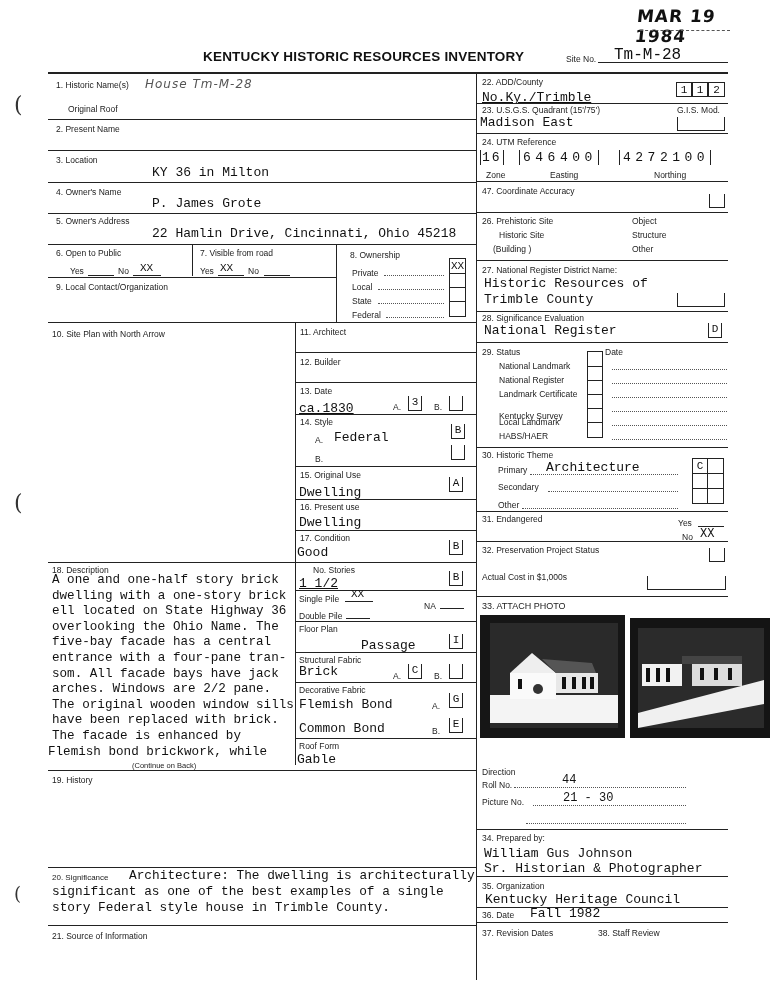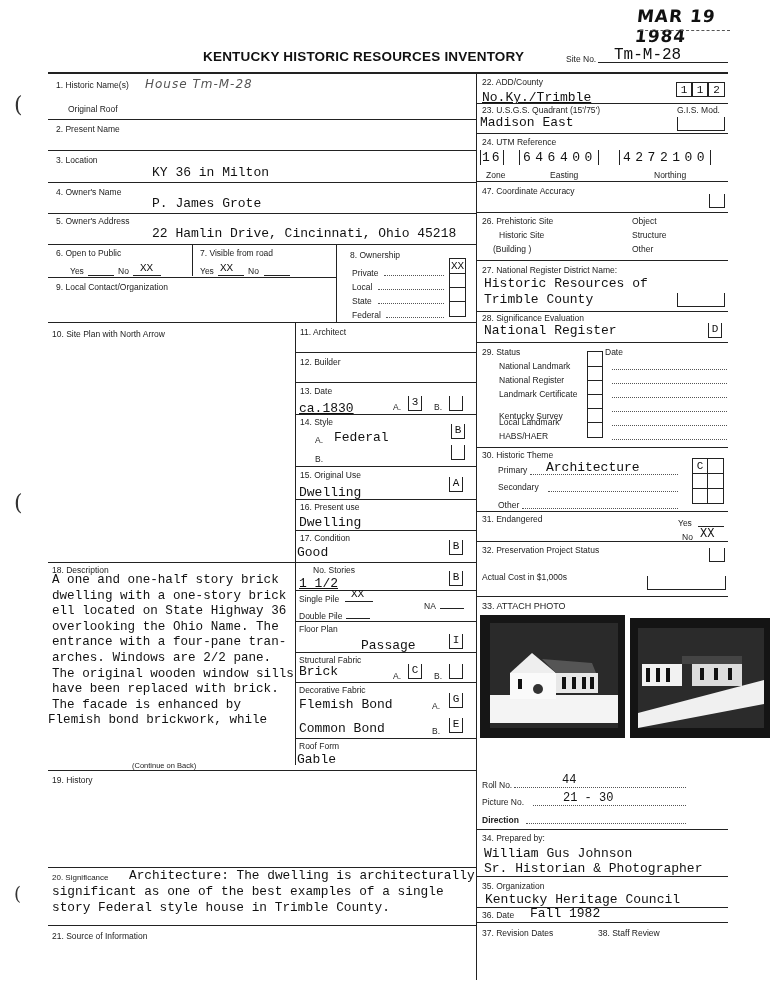--- a/index.html
+++ b/index.html
@@ -125,21 +125,23 @@
 <div class="abs typ" style="left:297px;top:545px;">Good</div>
 <div class="cbr" style="left:449px;top:540px;">B</div>
 <div class="hl" style="left:48px;top:562px;width:428px;"></div>
 
 <div class="abs lbl" style="left:52px;top:565px;">18. Description</div>
 <div class="abs" style="left:52px;top:573px;width:245px;font-family:'Liberation Mono',monospace;font-size:12.6px;line-height:15.6px;white-space:nowrap;">
   <div>A one and one-half story brick</div>
   <div>dwelling with a one-story brick</div>
   <div>ell located on State Highway 36</div>
   <div>overlooking the Ohio Name. The</div>
+  <div>five-bay facade has a central</div>
   <div>entrance with a four-pane tran-</div>
+  <div>som. All facade bays have jack</div>
   <div>arches. Windows are 2/2 pane.</div>
   <div>The original wooden window sills</div>
   <div>have been replaced with brick.</div>
   <div>The facade is enhanced by</div>
   <div style="margin-left:-4px;">Flemish bond brickwork, while</div>
 </div>
 <div class="abs lbl" style="left:132px;top:761px;font-size:7.5px;">(Continue on Back)</div>
 
 <div class="abs lbl" style="left:300px;top:565px;padding-left:13px;">No. Stories</div>
 <div class="abs typ" style="left:299px;top:576px;text-decoration:underline;">1 1/2</div>
@@ -323,21 +325,21 @@
     <rect x="98" y="50" width="4" height="12" fill="#111"></rect>
   </svg>
 </div>
 
 <div class="abs lbl" style="left:482px;top:780px;">Roll No.</div>
 <div class="abs typ" style="left:562px;top:773px;font-size:12px;">44</div>
 <div class="dots" style="left:514px;top:787px;width:172px;"></div>
 <div class="abs lbl" style="left:482px;top:797px;">Picture No.</div>
 <div class="abs typ" style="left:563px;top:791px;font-size:12px;">21 - 30</div>
 <div class="dots" style="left:533px;top:805px;width:153px;"></div>
-<div class="abs lbl" style="left:482px;top:815px;font-weight:bold;">Direction</div>
+<div class="abs lbl" style="left:482px;top:767px;">Direction</div>
 <div class="dots" style="left:526px;top:823px;width:160px;"></div>
 <div class="hl" style="left:476px;top:829px;width:252px;"></div>
 
 <div class="abs lbl" style="left:482px;top:833px;">34. Prepared by:</div>
 <div class="abs typ" style="left:484px;top:846px;">William Gus Johnson</div>
 <div class="abs typ" style="left:484px;top:861px;">Sr. Historian &amp; Photographer</div>
 <div class="hl" style="left:476px;top:876px;width:252px;"></div>
 
 <div class="abs lbl" style="left:482px;top:881px;">35. Organization</div>
 <div class="abs typ" style="left:485px;top:892px;">Kentucky Heritage Council</div>

